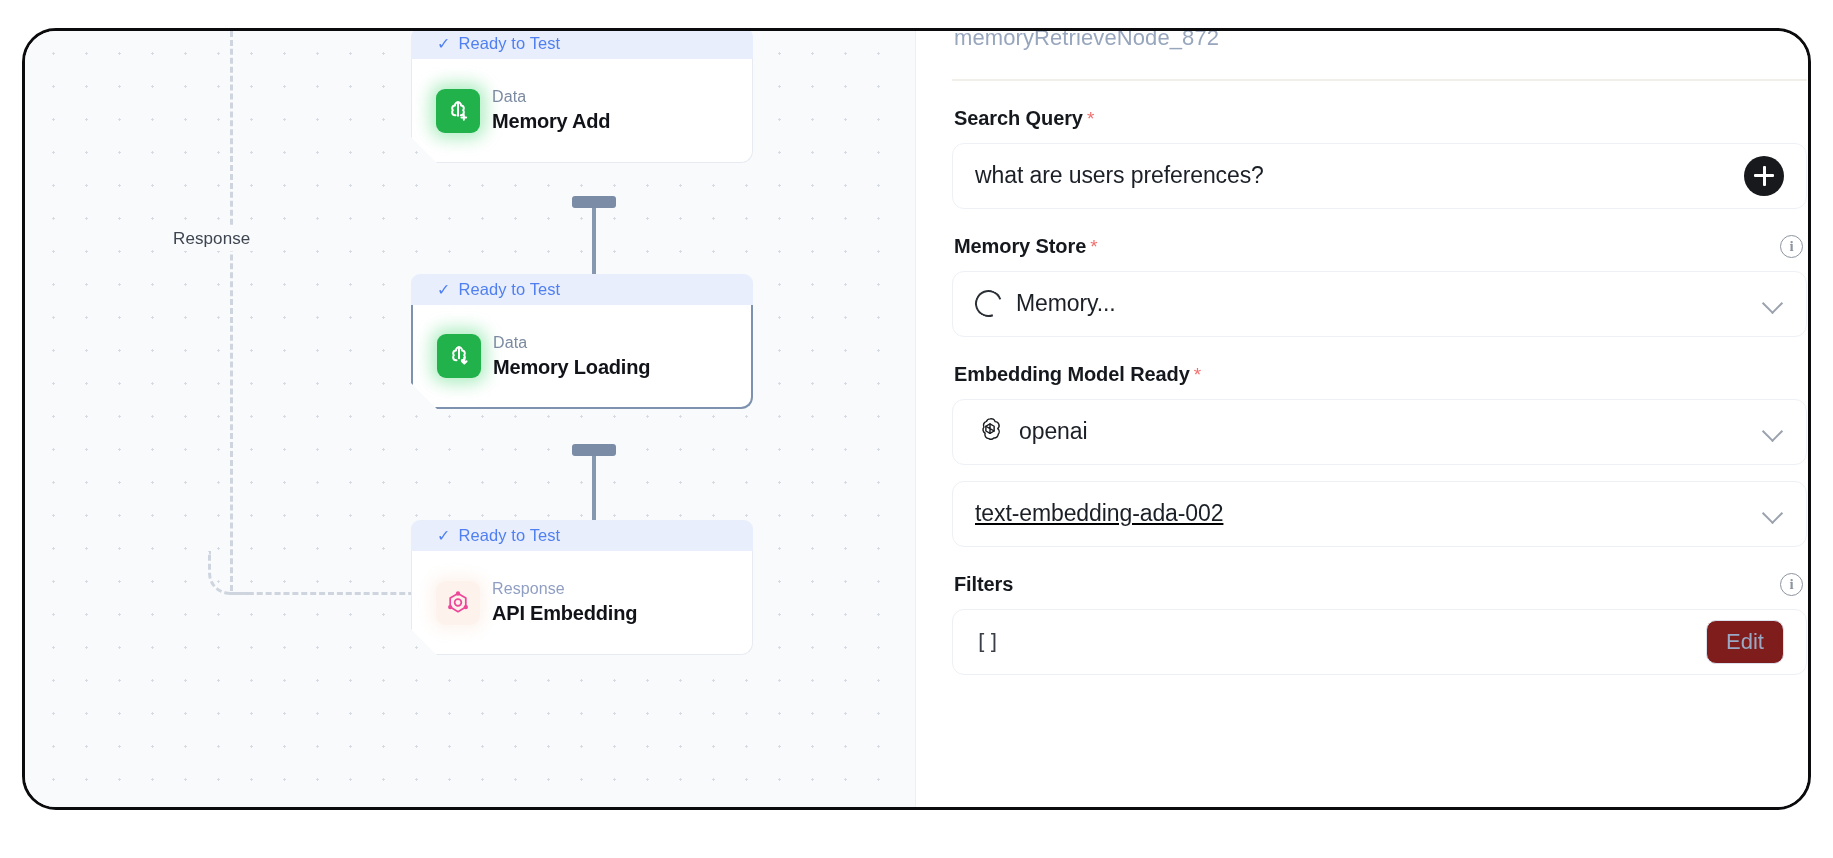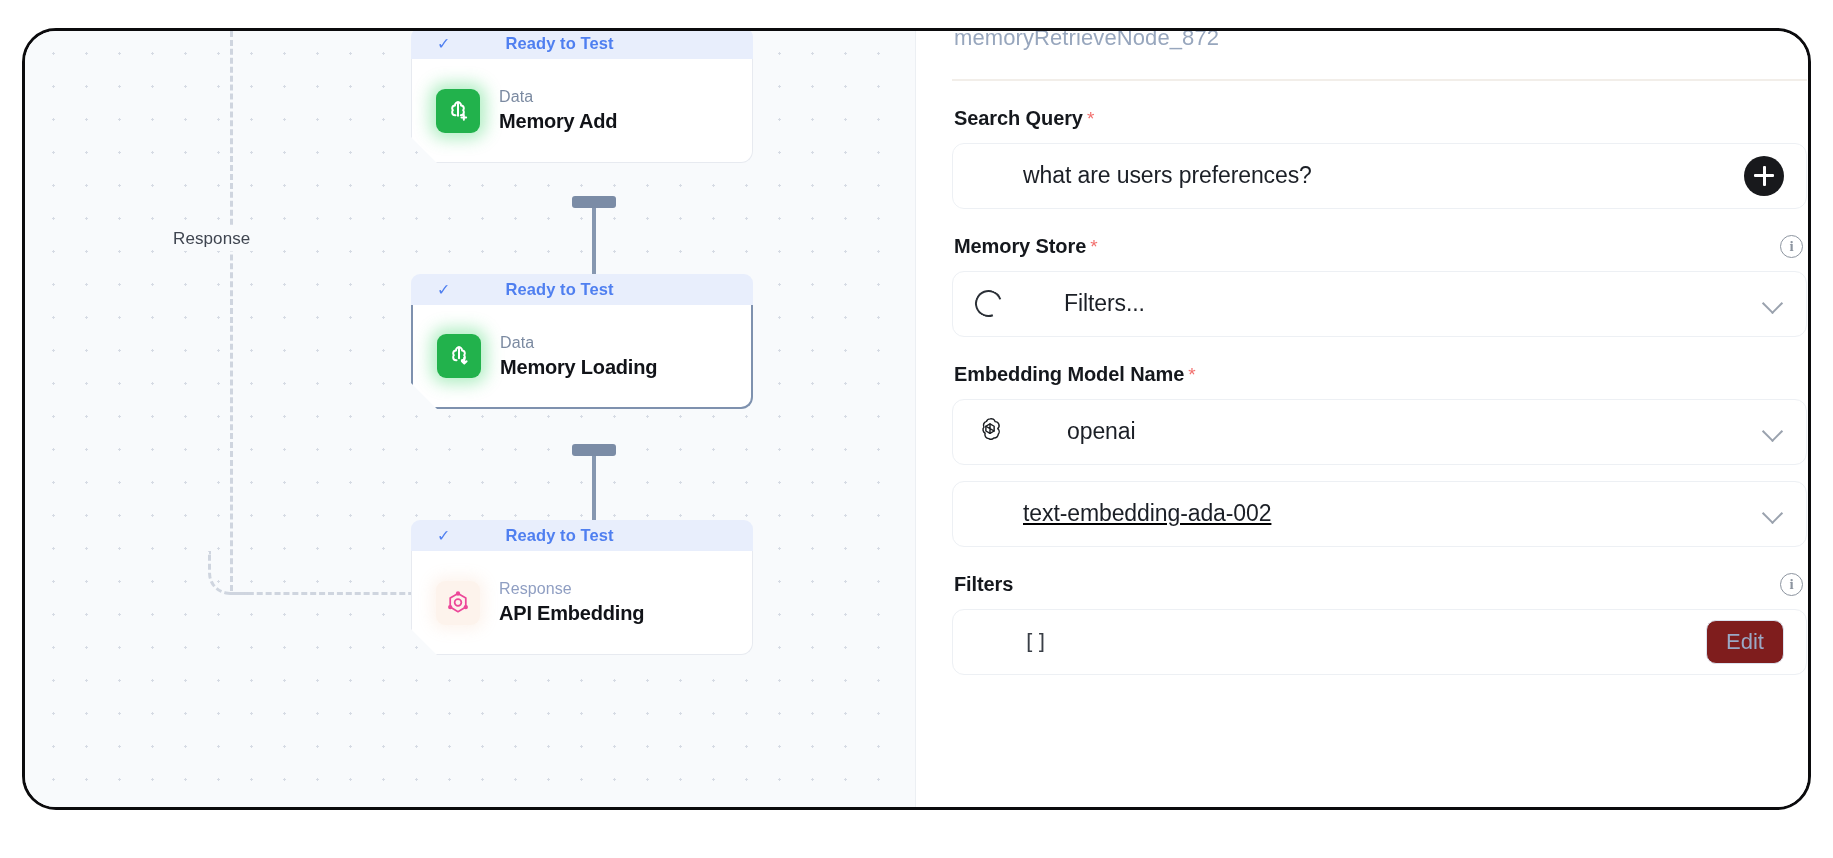--- a/index.html
+++ b/index.html
@@ -100,35 +100,34 @@
     gap: 8px;
   }
   .node-status .check {
     color: #4f7ff0;
     font-size: 16px;
     line-height: 1;
   }
   .node-status .status-text {
     color: #4f7ff0;
     font-size: 16.5px;
-    font-weight: 700;
+    font-weight: 400;
     letter-spacing: .1px;
-    margin-left: 47px;
   }
   .node-body {
     position: relative;
     height: 104px;
     background: #ffffff;
     border: 1.5px solid #e7eaf0;
     border-top: none;
     border-radius: 0 0 12px 12px;
     display: flex;
     align-items: center;
     padding-left: 24px;
-    gap: 19px;
+    gap: 12px;
     
     clip-path: polygon(0 0, 100% 0, 100% 100%, 26px 100%, 0 calc(100% - 26px));
   }
   .node.selected .node-body {
     border: 2.5px solid #7e91ae;
     border-top: none;
   }
   .node-icon {
     width: 44px; height: 44px;
     border-radius: 9px;
@@ -220,21 +219,20 @@
     gap: 14px;
     position: relative;
   }
   .control .value {
     font-size: 23px;
     color: #1b1f26;
     letter-spacing: -.1px;
     flex: 1 1 auto;
     white-space: nowrap;
     overflow: hidden;
-    margin-left: 48px;
   }
   .control .value.mono-empty {
     font-family: "DejaVu Sans Mono", monospace;
     font-size: 21px;
     color: #3a3f47;
   }
 
   .chevron {
     width: 22px; height: 22px;
     flex: 0 0 auto;
@@ -402,29 +400,29 @@
 
     <div class="field">
       <div class="field-label-row">
         <div>
           <span class="field-label">Memory Store</span><span class="req">*</span>
         </div>
         <span class="info-icon">i</span>
       </div>
       <div class="control">
         <span class="spinner"></span>
-        <span class="value">Filters...</span>
+        <span class="value">Memory...</span>
         <span class="chevron"></span>
       </div>
     </div>
 
     <div class="field">
       <div class="field-label-row">
         <div>
-          <span class="field-label">Embedding Model Name</span><span class="req">*</span>
+          <span class="field-label">Embedding Model Ready</span><span class="req">*</span>
         </div>
       </div>
       <div class="control">
         <span class="openai-logo">
           <svg width="30" height="30" viewBox="0 0 24 24" fill="none" stroke="#1a1d21" stroke-width="1.15" stroke-linejoin="round" stroke-linecap="round">
             <path d="M12.1 3.1a3.2 3.2 0 0 0-2.95 2.0 3.2 3.2 0 0 0-2.0 4.6 3.2 3.2 0 0 0 .95 4.9 3.2 3.2 0 0 0 2.95 4.3 3.2 3.2 0 0 0 4.0-.5 3.2 3.2 0 0 0 3.55-3.0 3.2 3.2 0 0 0-.4-4.5 3.2 3.2 0 0 0-2.1-5.6 3.2 3.2 0 0 0-4.0-2.2z"></path>
             <path d="M12 7.1 15.3 9v3.8L12 14.7 8.7 12.8V9z"></path>
             <path d="M12 7.1v3.8l3.3 1.9M12 14.7v-3.8L8.7 9"></path>
           </svg>
         </span>

